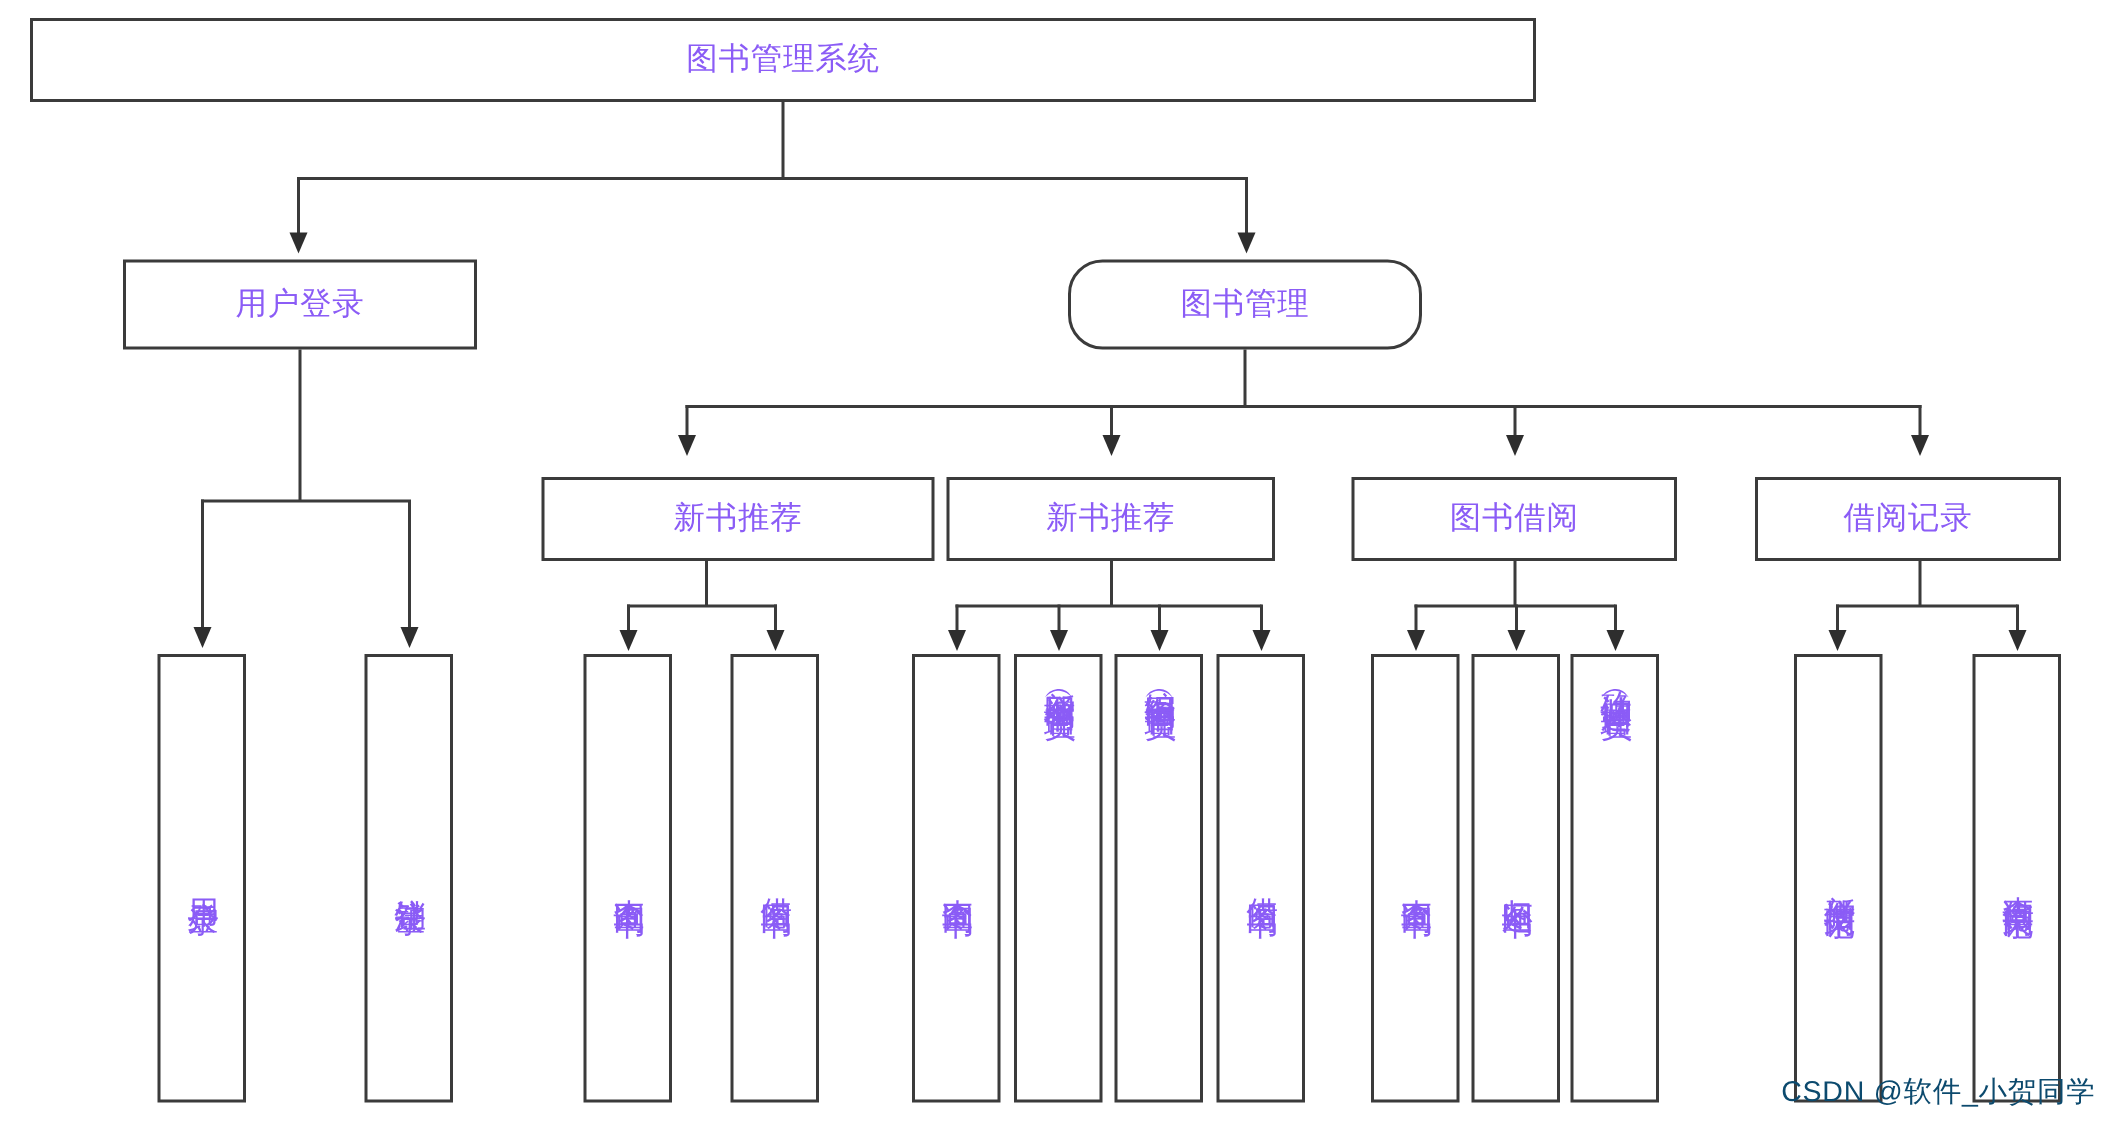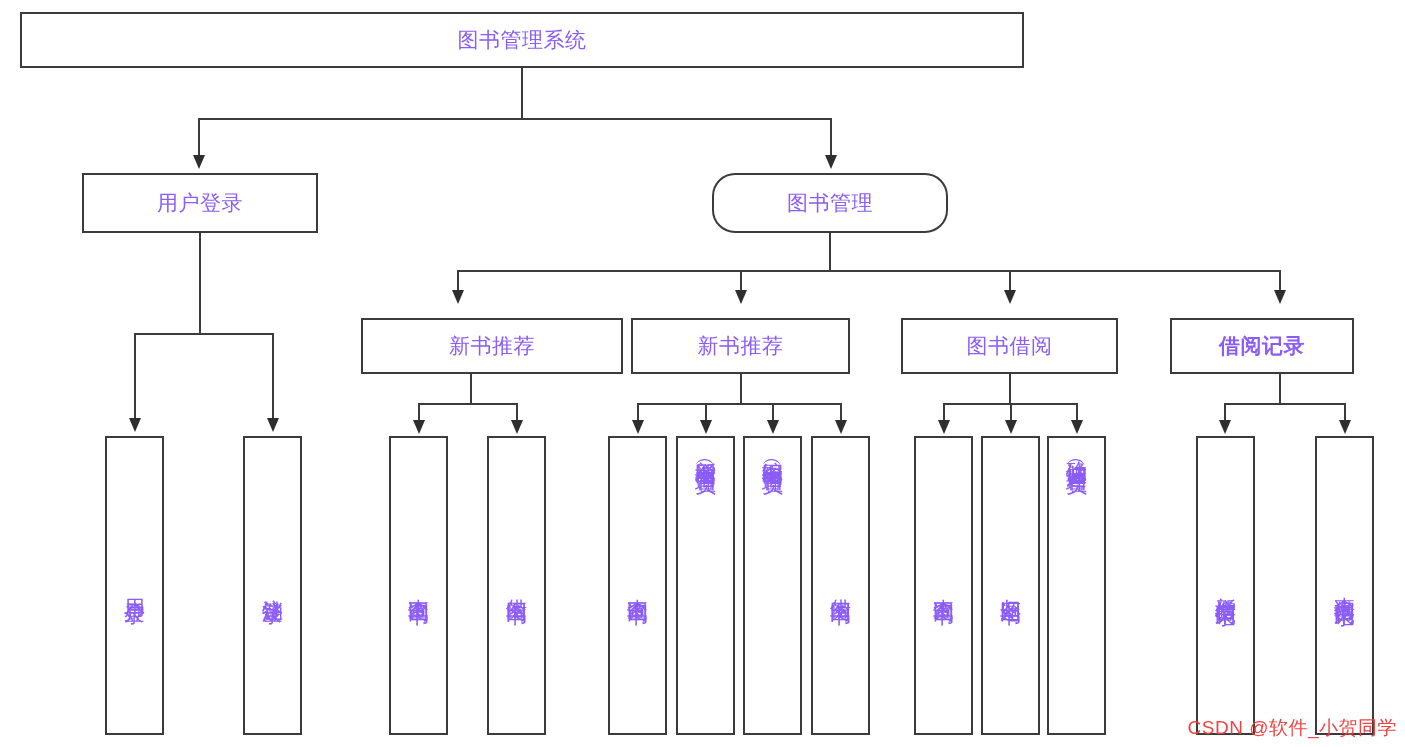--- a/index.html
+++ b/index.html
@@ -65,21 +65,21 @@
     border-right:6px solid transparent;
     border-top:14px solid #2e2e2e;
   }
 
   
   #watermark{
     position:absolute;
     right:8px;
     bottom:6px;
     font-size:19px;
-    color:#ef4444;
+    color:#0c4a6e;
     letter-spacing:0.5px;
     white-space:nowrap;
     user-select:none;
   }
 </style>
 </head>
 <body>
 
 <div id="canvas">
 
@@ -122,21 +122,21 @@
 
   <div class="node" style="left:361px;top:318px;width:262px;height:56px;">
     <span class="lbl">新书推荐</span>
   </div>
   <div class="node" style="left:631px;top:318px;width:219px;height:56px;">
     <span class="lbl">新书推荐</span>
   </div>
   <div class="node" style="left:901px;top:318px;width:217px;height:56px;">
     <span class="lbl">图书借阅</span>
   </div>
-  <div class="node" style="left:1170px;top:318px;width:184px;height:56px;font-weight:bold;">
+  <div class="node" style="left:1170px;top:318px;width:204px;height:56px;">
     <span class="lbl">借阅记录</span>
   </div>
 
   <div class="vline" style="left:470px;top:374px;height:30px;"></div>
   <div class="hline" style="left:418px;top:403px;width:100px;"></div>
   <div class="vline" style="left:418px;top:403px;height:18px;"></div>
   <div class="arrow" style="left:413px;top:420px;"></div>
   <div class="vline" style="left:516px;top:403px;height:18px;"></div>
   <div class="arrow" style="left:511px;top:420px;"></div>
 

